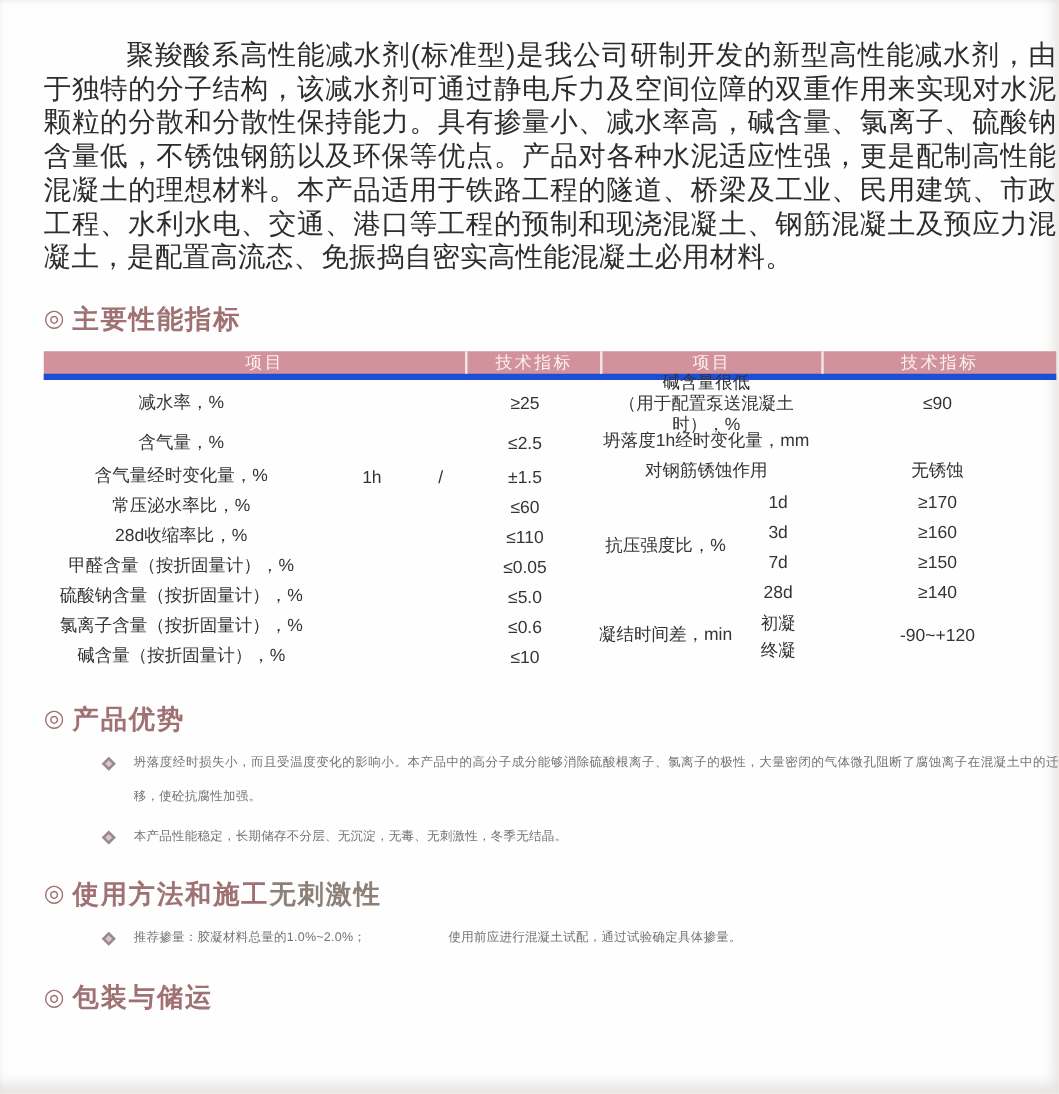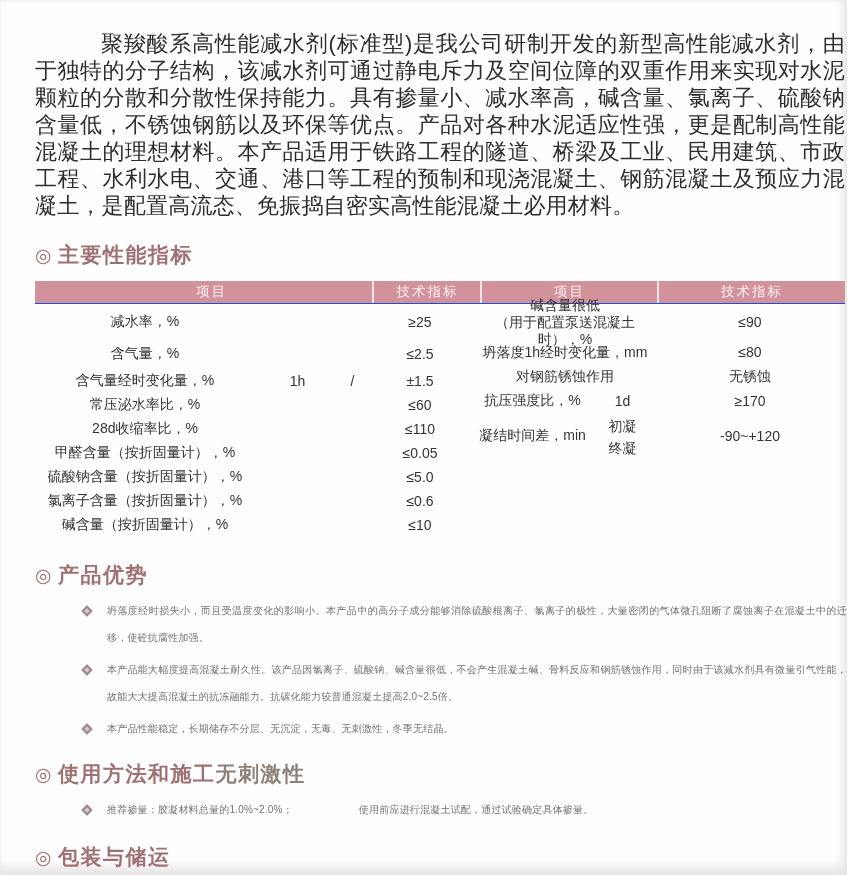--- a/index.html
+++ b/index.html
@@ -25,41 +25,41 @@
   }
   h2.sec .mark { font-size:19px; font-weight:normal; margin-right:5px; color:#9f7173; }
   h2.sec .faded { color:#8d8078; }
   .h-perf { margin-top:22px; }
   .h-adv  { margin-top:24px; }
   .h-use  { margin-top:18px; }
   .h-pack { margin-top:20px; }
 
   
   .spec-table { margin-top:12px; width:810px; font-size:14px; }
-  .thead { display:flex; height:23px; background:#d2929b; border-bottom:1px solid #1d4ed8;padding-left:16px; }
+  .thead { display:flex; height:23px; background:#d2929b; border-bottom:5px solid #1d4ed8;padding-left:16px; }
   .thead .th {
     display:flex; align-items:center; justify-content:center;
     color:#fbf1f2; font-size:13.5px; letter-spacing:2px;
     border-right:2px solid #f4e4e6;
   }
   .thead .th:last-child { border-right:none; }
   .w1{width:330px;} .w2{width:110px;} .w3{width:180px;} .w4{width:190px;}
   .tbody { display:flex; }
   .col-left { width:440px; }
   .col-right { width:370px; }
   .lrow, .rrow { display:flex; align-items:center; }
   .llabel { width:220px; text-align:center; }
   .lsub   { width:85px;  text-align:center; }
   .lslash { width:25px;  text-align:center; }
   .lval   { width:110px; text-align:center; }
   .rlabel { width:180px; text-align:center; display:flex; flex-direction:column; justify-content:center; line-height:17px; }
   .rval   { width:190px; text-align:center; }
   .rgroup { display:flex; align-items:stretch; }
   .glabel { width:115px; display:flex; align-items:center; justify-content:center; text-align:center; }
-  .gcol   { width:255px; display:flex; }
+  .gcol   { width:255px; display:flex; flex-direction:column; }
   .grow   { display:flex; align-items:center; height:24px; }
   .gage   { width:65px; text-align:center; }
   .gval   { width:190px; text-align:center; }
   .gsubs  { width:65px; display:flex; flex-direction:column; justify-content:flex-end; line-height:22px; text-align:center; }
   .h36{height:36px;} .h28{height:28px;} .h25{height:25px;} .h24{height:24px;} .h23{height:24px;} .h48{height:46px;}
 
   
   .bullets { margin-top:8px; }
   .b-row { display:flex; align-items:flex-start; padding-left:48px; margin-top:5px; }
   .b-row .diamond {
@@ -152,21 +152,20 @@
         <div class="col-right">
           <div class="rrow h36">
             <span class="rlabel">
               <span>碱含量很低</span>
               <span>（用于配置泵送混凝土时），%</span>
             </span>
             <span class="rval">≤90</span>
           </div>
           <div class="rrow h23">
             <span class="rlabel">坍落度1h经时变化量，mm</span>
-            <span class="rval">≤80</span>
           </div>
           <div class="rrow h25">
             <span class="rlabel">对钢筋锈蚀作用</span>
             <span class="rval">无锈蚀</span>
           </div>
 
           <div class="rgroup">
             <div class="glabel">抗压强度比，%</div>
             <div class="gcol">
               <div class="grow">
@@ -202,24 +201,20 @@
     </div>
 
     <h2 class="sec h-adv">
       <span class="mark">◎</span>
       <span>产品优势</span>
     </h2>
     <div class="bullets">
       <div class="b-row">
         <span class="diamond"></span>
         <span class="b-text">坍落度经时损失小，而且受温度变化的影响小。本产品中的高分子成分能够消除硫酸根离子、氯离子的极性，大量密闭的气体微孔阻断了腐蚀离子在混凝土中的迁移，使砼抗腐性加强。</span>
-      </div>
-      <div class="b-row">
-        <span class="diamond"></span>
-        <span class="b-text">本产品能大幅度提高混凝土耐久性。该产品因氯离子、硫酸钠、碱含量很低，不会产生混凝土碱、骨料反应和钢筋锈蚀作用，同时由于该减水剂具有微量引气性能，故能大大提高混凝土的抗冻融能力。抗碳化能力较普通混凝土提高2.0~2.5倍。</span>
       </div>
       <div class="b-row">
         <span class="diamond"></span>
         <span class="b-text">本产品性能稳定，长期储存不分层、无沉淀，无毒、无刺激性，冬季无结晶。</span>
       </div>
     </div>
 
     <h2 class="sec h-use">
       <span class="mark">◎</span>
       <span>使用方法和施工</span>

